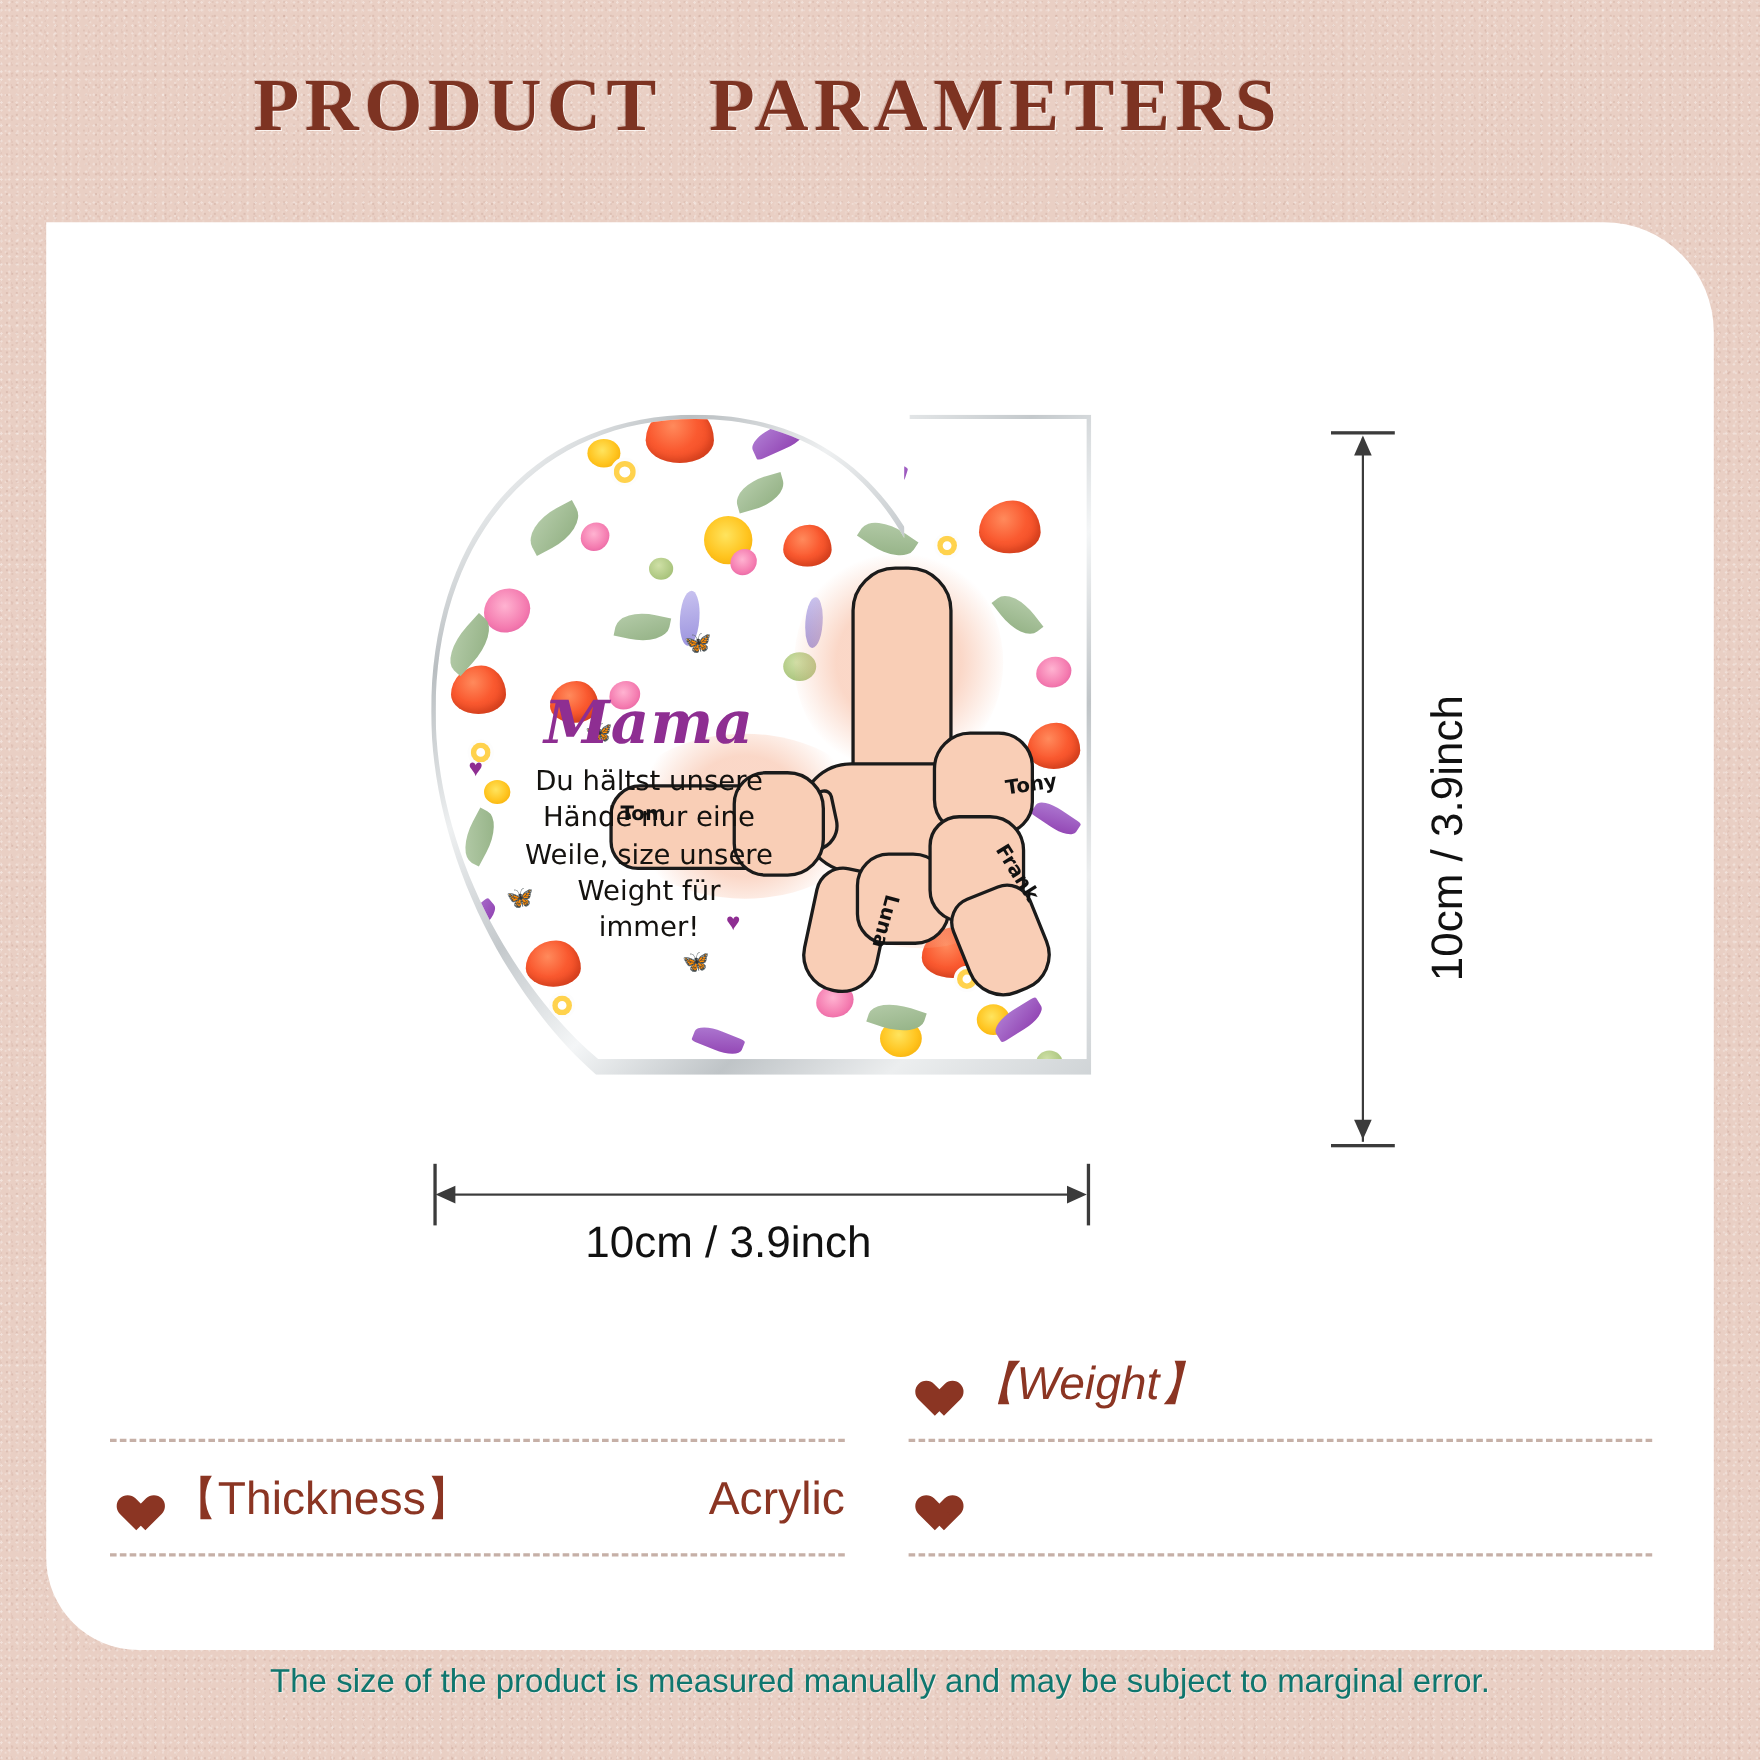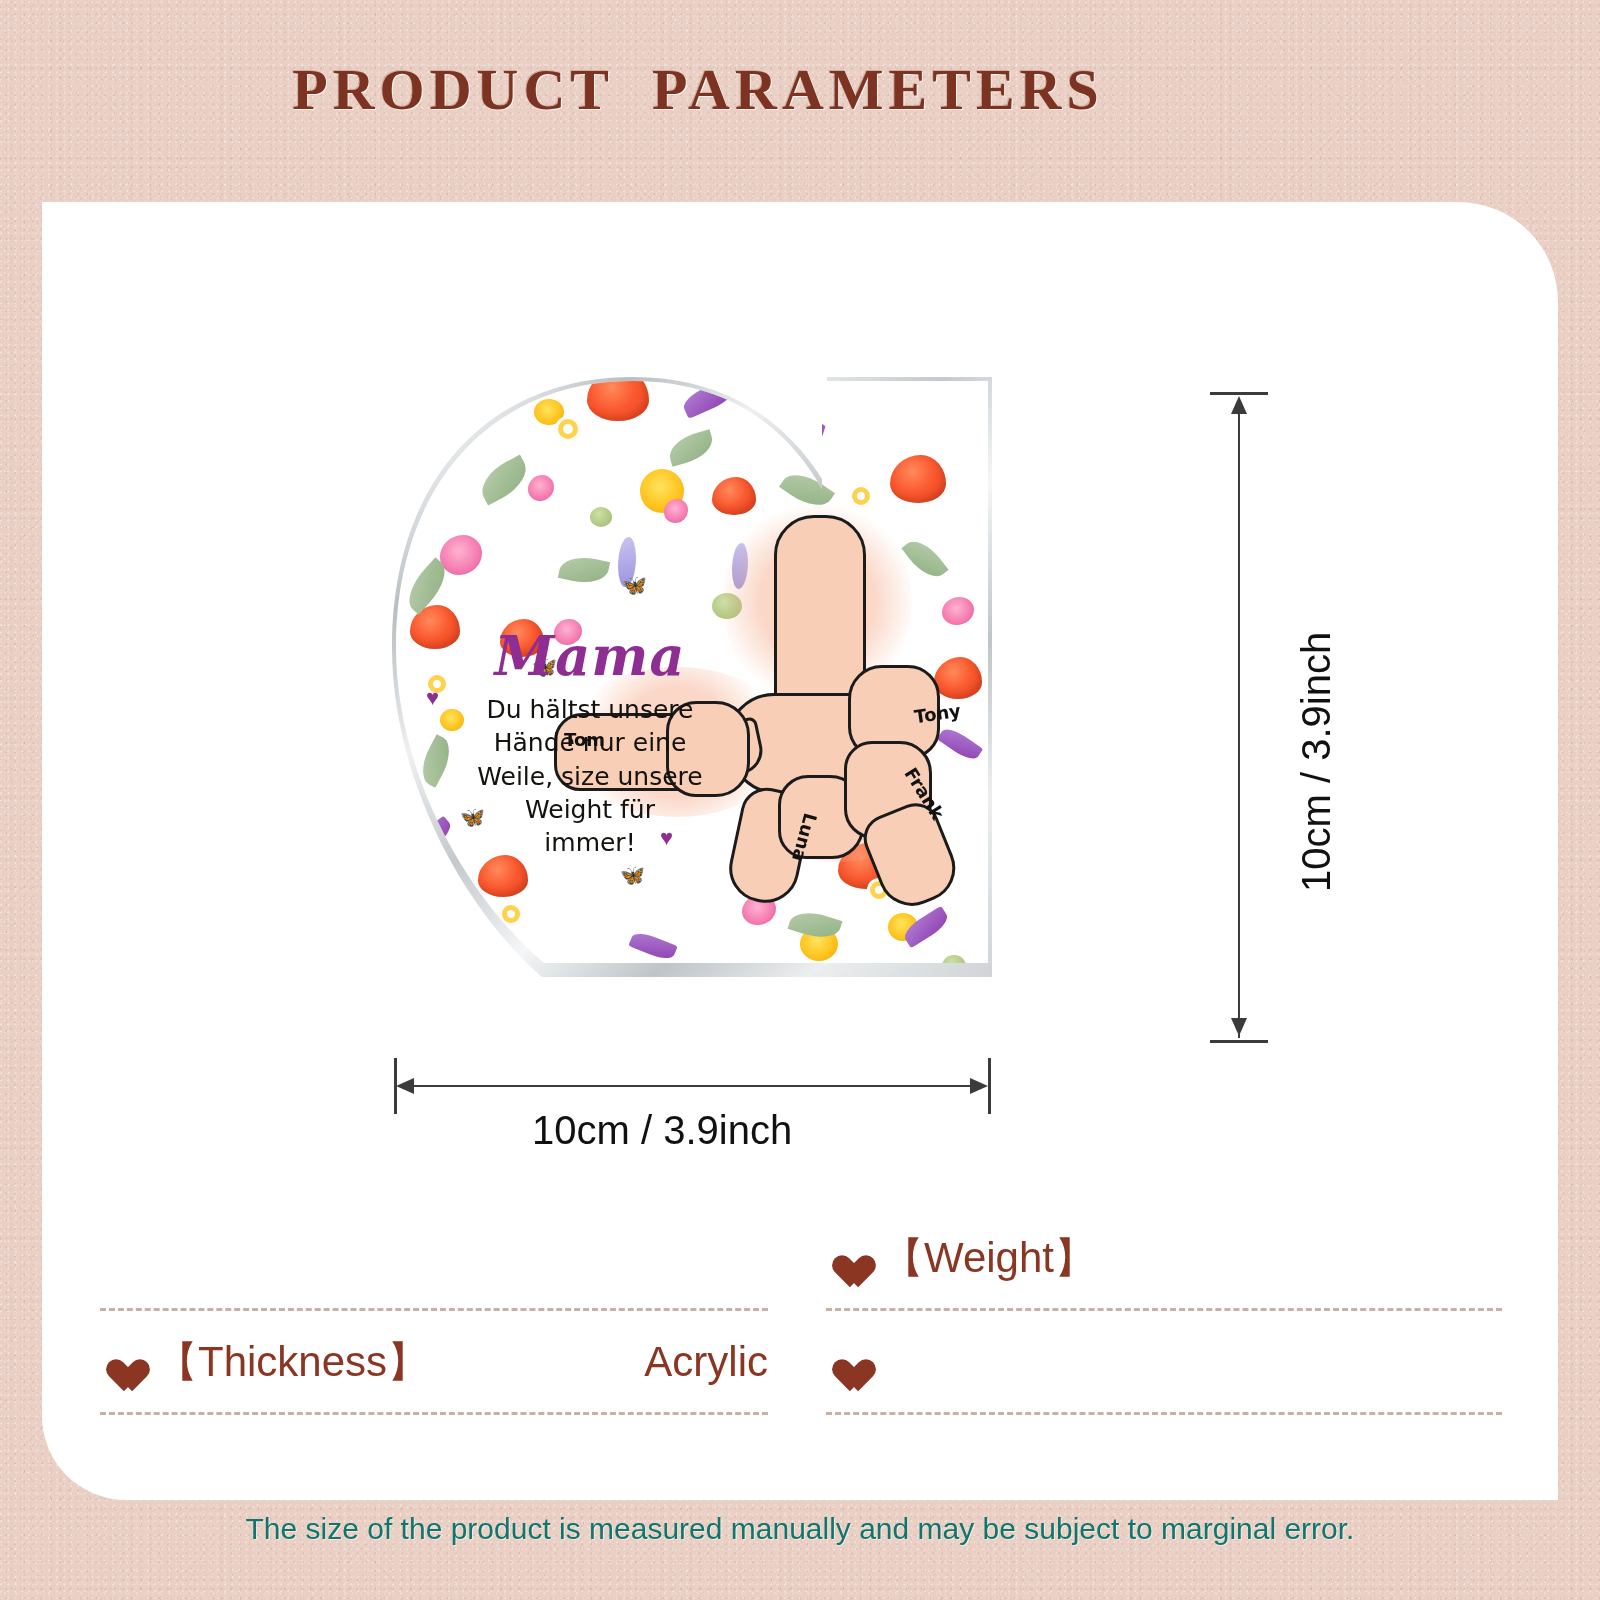--- a/index.html
+++ b/index.html
@@ -19,21 +19,21 @@
       radial-gradient(circle at 45% 85%, rgba(255,255,255,.28) 0 1px, transparent 1px),
       radial-gradient(circle at 88% 15%, rgba(170,120,105,.15) 0 1px, transparent 1px),
       linear-gradient(115deg, rgba(255,255,255,.10) 0 2px, transparent 2px 5px),
       linear-gradient(65deg, rgba(150,100,85,.07) 0 2px, transparent 2px 6px);
     background-size:7px 7px,9px 9px,11px 11px,13px 13px,8px 8px,10px 10px;
   }
   
   #title{
     position:absolute;left:0;top:56px;width:1396px;text-align:center;
     font-family:"Liberation Serif",serif;
-    font-size:58px;font-weight:700;letter-spacing:5px;
+    font-size:68px;font-weight:700;letter-spacing:5px;
     color:#7d3322;
     text-shadow:1px 1px 0 rgba(255,250,248,.85), -1px -1px 0 rgba(120,55,40,.22);
     white-space:pre;
   }
   
   #card{
     position:absolute;left:42px;top:202px;width:1516px;height:1298px;
     background:#ffffff;
     border-radius:0 100px 0 84px;
   }
@@ -277,21 +277,21 @@
       <div class="arrow" style="left:24px;top:26px;border-top:8px solid transparent;border-bottom:8px solid transparent;border-right:18px solid #3b3b3b;"></div>
       <div class="arrow" style="left:598px;top:26px;border-top:8px solid transparent;border-bottom:8px solid transparent;border-left:18px solid #3b3b3b;"></div>
       <div class="dimlabel" style="left:160px;top:56px;">10cm / 3.9inch</div>
     </div>
   </div>
 
   <div id="specs">
 
     <div class="spec-div" style="left:58px;top:96px;width:668px;"></div>
 
-    <div class="spec-cell" style="left:784px;top:0px;width:676px;">
+    <div class="spec-cell" style="left:784px;top:0px;width:676px;font-style:italic;">
       <div class="spec-row-inner">
         <span class="spec-heart"></span>
         <span class="spec-label">【Weight】</span>
       </div>
     </div>
     <div class="spec-div" style="left:784px;top:96px;width:676px;"></div>
 
     <div class="spec-cell" style="left:58px;top:104px;width:668px;">
       <div class="spec-row-inner">
         <span class="spec-heart"></span>

